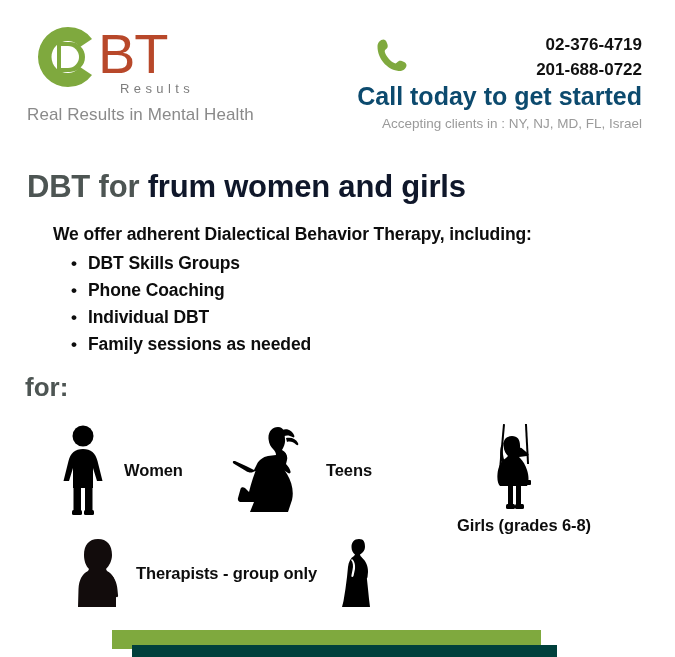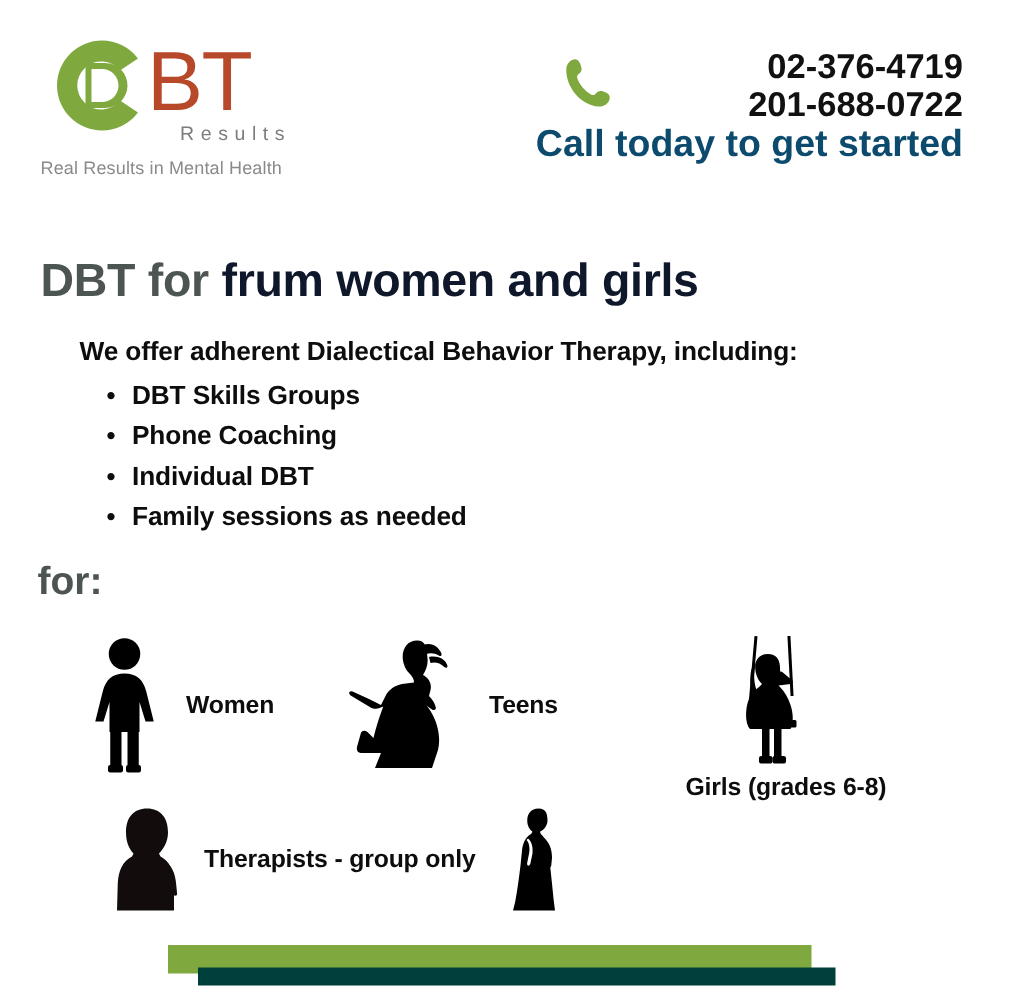--- a/index.html
+++ b/index.html
@@ -60,21 +60,21 @@
     top: 55px;
     font-size: 13px;
     letter-spacing: 4.4px;
     color: #7d7d7d;
     font-family: "Liberation Sans", sans-serif;
   }
   .logo-tagline {
     position: absolute;
     left: 3px;
     top: 79px;
-    font-size: 12px;
+    font-size: 17px;
     color: #8a8a8a;
     letter-spacing: 0.1px;
     white-space: nowrap;
     font-family: "Liberation Sans", sans-serif;
   }
 
   
   .contact-block {
     position: absolute;
     right: 26px;
@@ -83,21 +83,21 @@
     width: 340px;
   }
   .phone-icon {
     position: absolute;
     left: 70px;
     top: 4px;
     width: 40px;
     height: 40px;
   }
   .phone-line {
-    font-size: 23px;
+    font-size: 17px;
     font-weight: bold;
     color: #111;
     line-height: 25px;
     letter-spacing: 0px;
     font-family: "Liberation Sans", sans-serif;
   }
   .call-today {
     font-size: 25px;
     font-weight: bold;
     color: #0c4a6e;
@@ -247,20 +247,21 @@
   </div>
 
   <div class="contact-block">
     <svg class="phone-icon" viewBox="0 0 40 40">
       <path d="M11.5 3.5 C8.5 3.5 5.5 6.5 5.5 10.5 C5.5 22 14.5 33.5 26.5 35 C31 35.5 34.5 32.5 34.5 29 C34.5 26.8 32.2 25.6 29.8 24.9 C27.8 24.3 26.3 24.8 25.2 26.3 C24.4 27.4 23.5 27.7 22.3 27.1 C18.2 25 14.3 20.6 12.9 16.2 C12.5 14.9 12.9 14 14 13.2 C15.6 12.1 16.1 10.6 15.5 8.5 C14.8 6.1 13.7 3.5 11.5 3.5 Z" fill="#7fa93e"></path>
     </svg>
     <div class="phone-line">02-376-4719</div>
     <div class="phone-line">201-688-0722</div>
     <div class="call-today">Call today to get started</div>
   </div>
+  <div class="accepting">Accepting clients in : NY, NJ, MD, FL, Israel</div>
 </div>
 
 <div class="headline">
   <span class="dark">DBT for </span><span class="green">frum women and girls</span>
 </div>
 
 <div class="offer-intro">We offer adherent Dialectical Behavior Therapy, including:</div>
 <ul class="offer-list">
   <li><span class="bullet">•</span><span>DBT Skills Groups</span></li>
   <li><span class="bullet">•</span><span>Phone Coaching</span></li>

